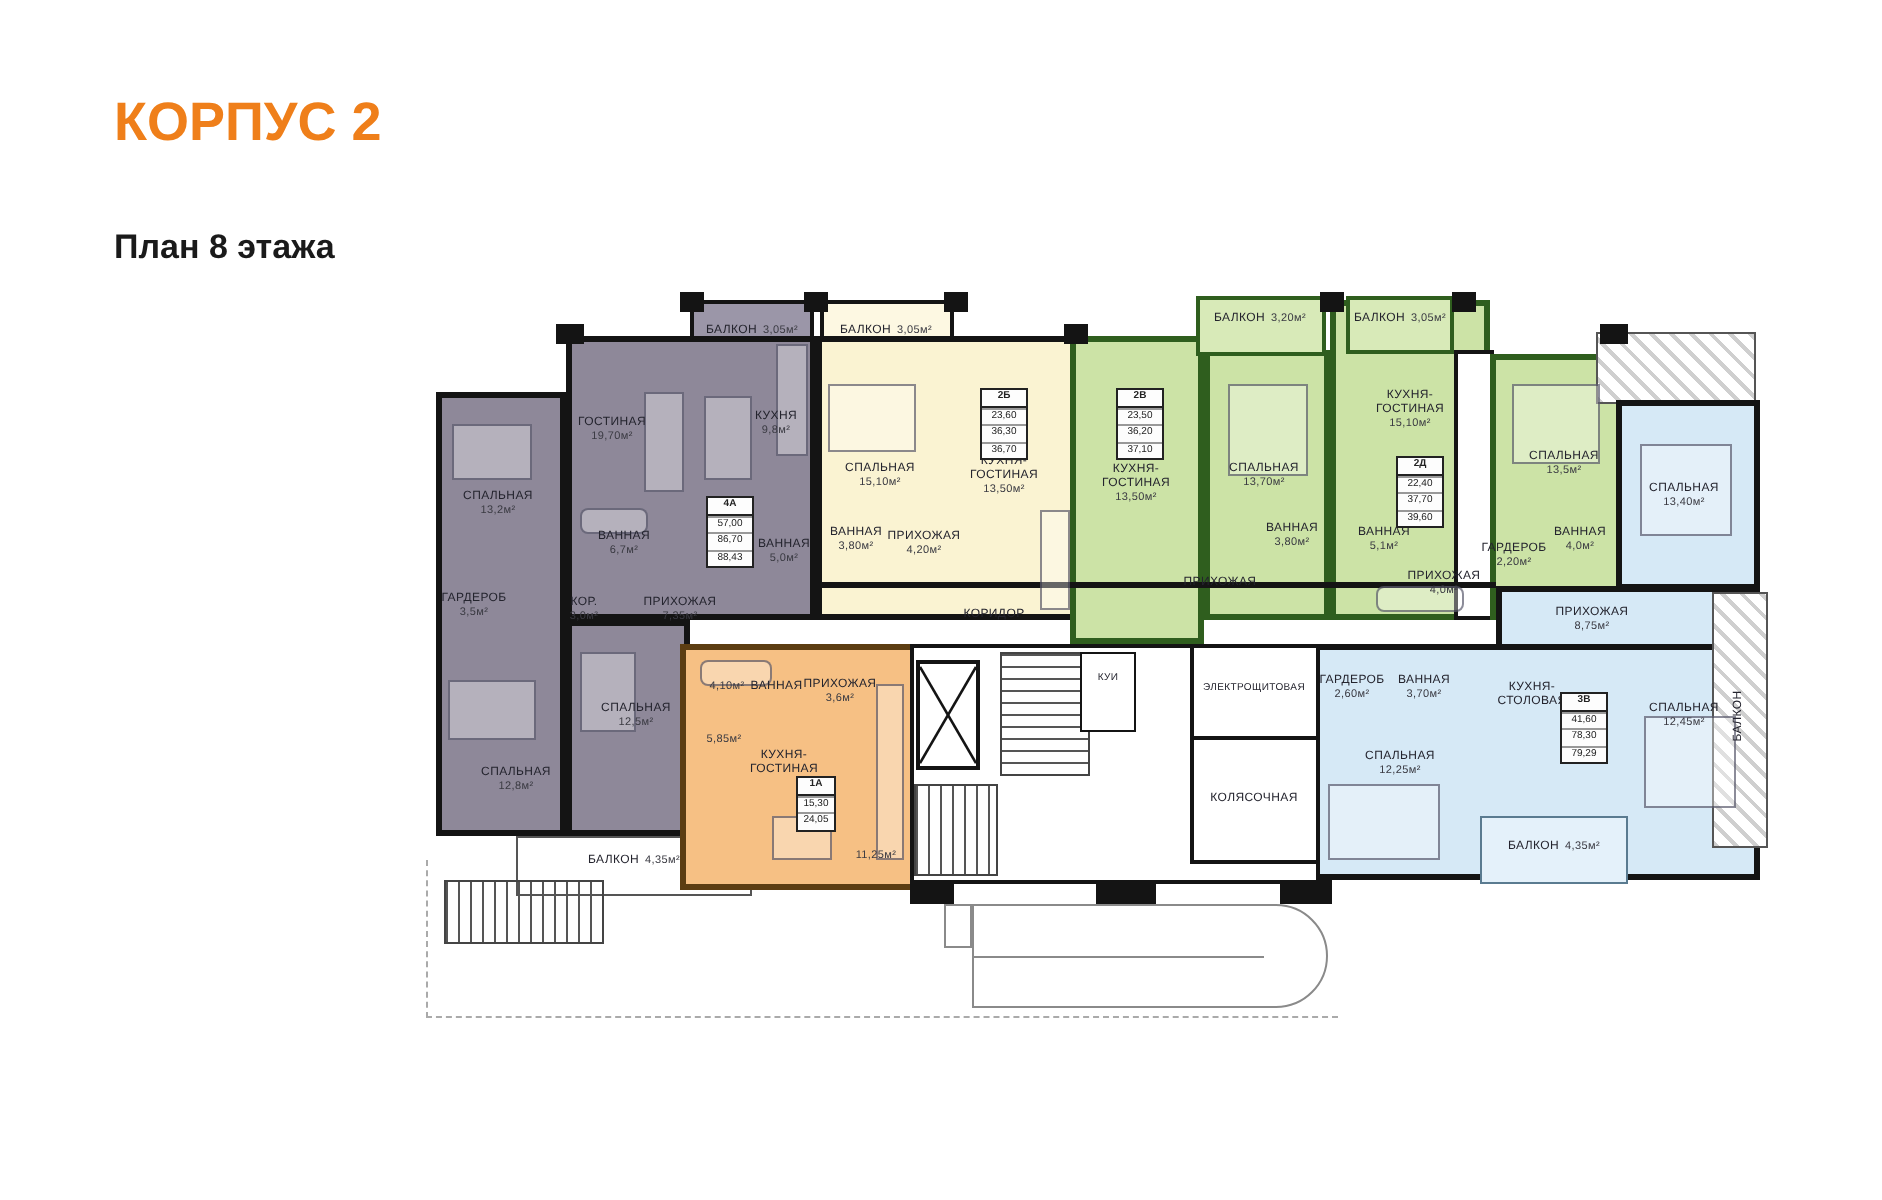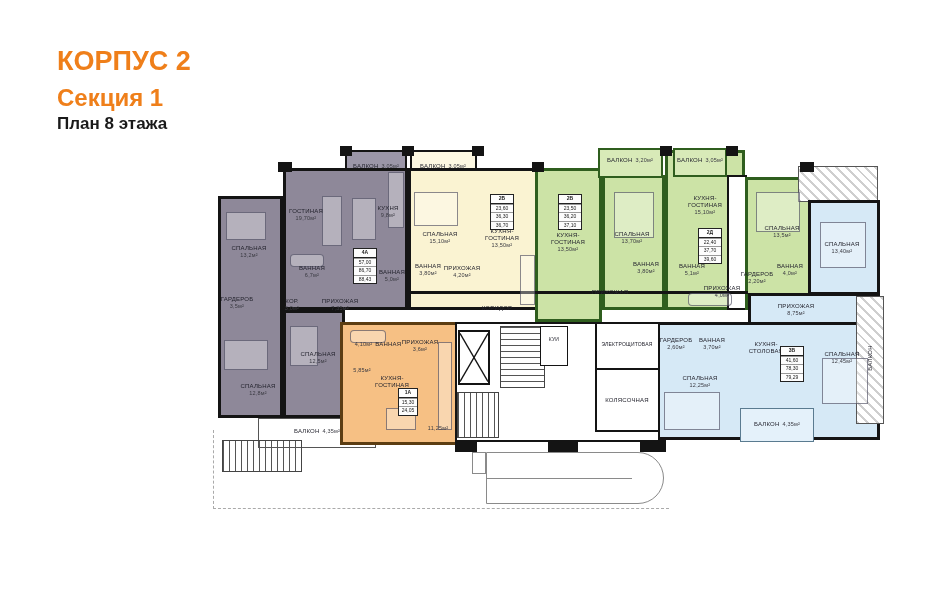--- a/index.html
+++ b/index.html
@@ -44,21 +44,20 @@
   .dash{position:absolute;border-left:1px dashed #aaa;border-bottom:1px dashed #aaa;}
   .elev{position:absolute;box-sizing:border-box;border:2px solid #141414;background:#fff;}
   .elev svg{display:block;width:100%;height:100%;}
 </style>
 </head>
 <body>
 
 <div class="canvas">
 
   <div class="t1">КОРПУС 2</div>
-  <div class="t2">Секция 1</div>
   <div class="t3">План 8 этажа</div>
 
   <div class="blk pwl" style="left:345px;top:150px;width:62px;height:38px;"></div>
   <div class="blk pw" style="left:283px;top:168px;width:125px;height:142px;"></div>
   <div class="blk pw" style="left:218px;top:196px;width:65px;height:222px;"></div>
   <div class="blk pw" style="left:283px;top:310px;width:62px;height:108px;"></div>
   <div class="blk" style="left:258px;top:418px;width:118px;height:30px;background:#fff;border:1px solid #555;"></div>
   <div class="stairH" style="left:222px;top:440px;width:80px;height:32px;"></div>
 
   <div class="blk ywl" style="left:410px;top:150px;width:67px;height:38px;"></div>

